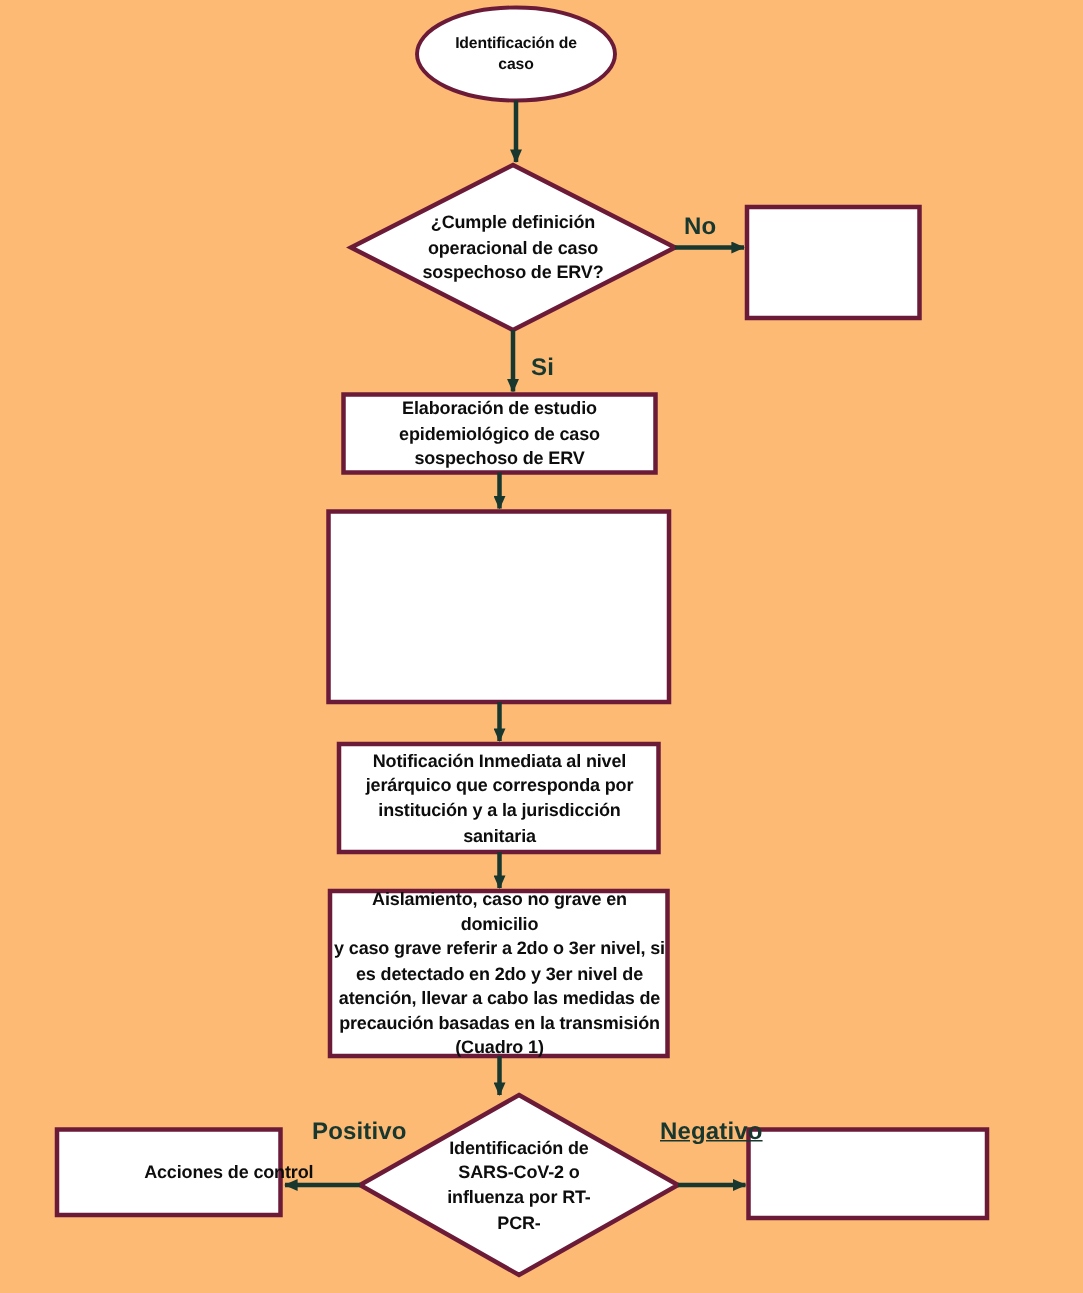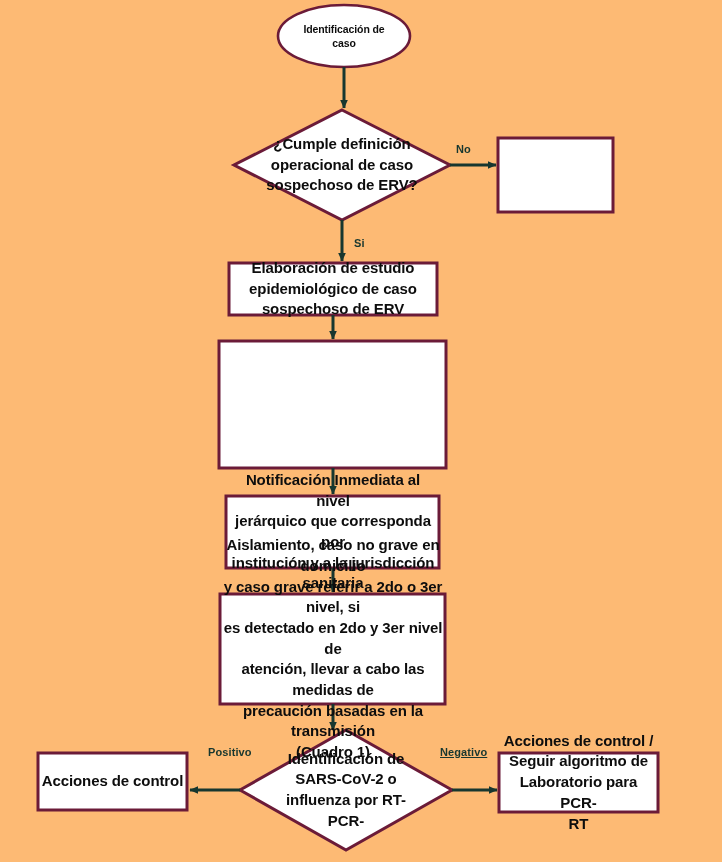--- a/index.html
+++ b/index.html
@@ -25,44 +25,44 @@
     width: 722px;
     height: 862px;
   }
   .node-text {
     position: absolute;
     display: flex;
     align-items: center;
     justify-content: center;
     text-align: center;
     color: #0d0d0d;
-    font-size: 15px;
+    font-size: 12px;
     line-height: 1.38;
     font-weight: 600;
     letter-spacing: -0.1px;
     white-space: pre-line;
     pointer-events: none;
   }
   .edge-label {
     position: absolute;
     color: #17372f;
-    font-size: 11px;
+    font-size: 16px;
     font-weight: 700;
     letter-spacing: 0.1px;
     white-space: nowrap;
   }
   .t-start      { left: 278px; top: 5px;   width: 132px; height: 62px;  font-size: 10.5px; }
   .t-dec1       { left: 252px; top: 130px; width: 180px; height: 70px;  }
   .t-no-box     { left: 500px; top: 140px; width: 111px; height: 70px;  }
   .t-elab       { left: 231px; top: 265px; width: 204px; height: 48px;  }
   .t-toma       { left: 221px; top: 345px; width: 224px; height: 119px; }
   .t-notif      { left: 228px; top: 500px; width: 210px; height: 64px;  }
   .t-aisla      { left: 222px; top: 596px; width: 222px; height: 106px; }
   .t-dec2       { left: 272px; top: 755px; width: 148px; height: 70px;  }
-  .t-left-box   { left: 40px;  top: 755px; width: 145px; height: 53px;  }
+  .t-left-box   { left: 40px;  top: 755px; width: 145px; height: 53px; padding-left: 40px;  }
   .t-right-box  { left: 501px; top: 755px; width: 155px; height: 55px;  }
   .l-no         { left: 456px; top: 143px; }
   .l-si         { left: 354px; top: 237px; }
   .l-pos        { left: 208px; top: 746px; }
   .l-neg        { left: 440px; top: 746px; text-decoration: underline; }
 </style>
 </head>
 <body>
 
 <div id="canvas">
@@ -137,24 +137,20 @@
 precaución basadas en la transmisión
 (Cuadro 1)</div>
 
   <div class="node-text t-dec2">Identificación de
 SARS-CoV-2 o
 influenza por RT-
 PCR-</div>
 
   <div class="node-text t-left-box">Acciones de control</div>
 
-  <div class="node-text t-right-box">Acciones de control /
-Seguir algoritmo de
-Laboratorio para PCR-
-RT</div>
 
   <div class="edge-label l-no">No</div>
 
   <div class="edge-label l-si">Si</div>
 
   <div class="edge-label l-pos">Positivo</div>
 
   <div class="edge-label l-neg">Negativo</div>
 
 </div>

